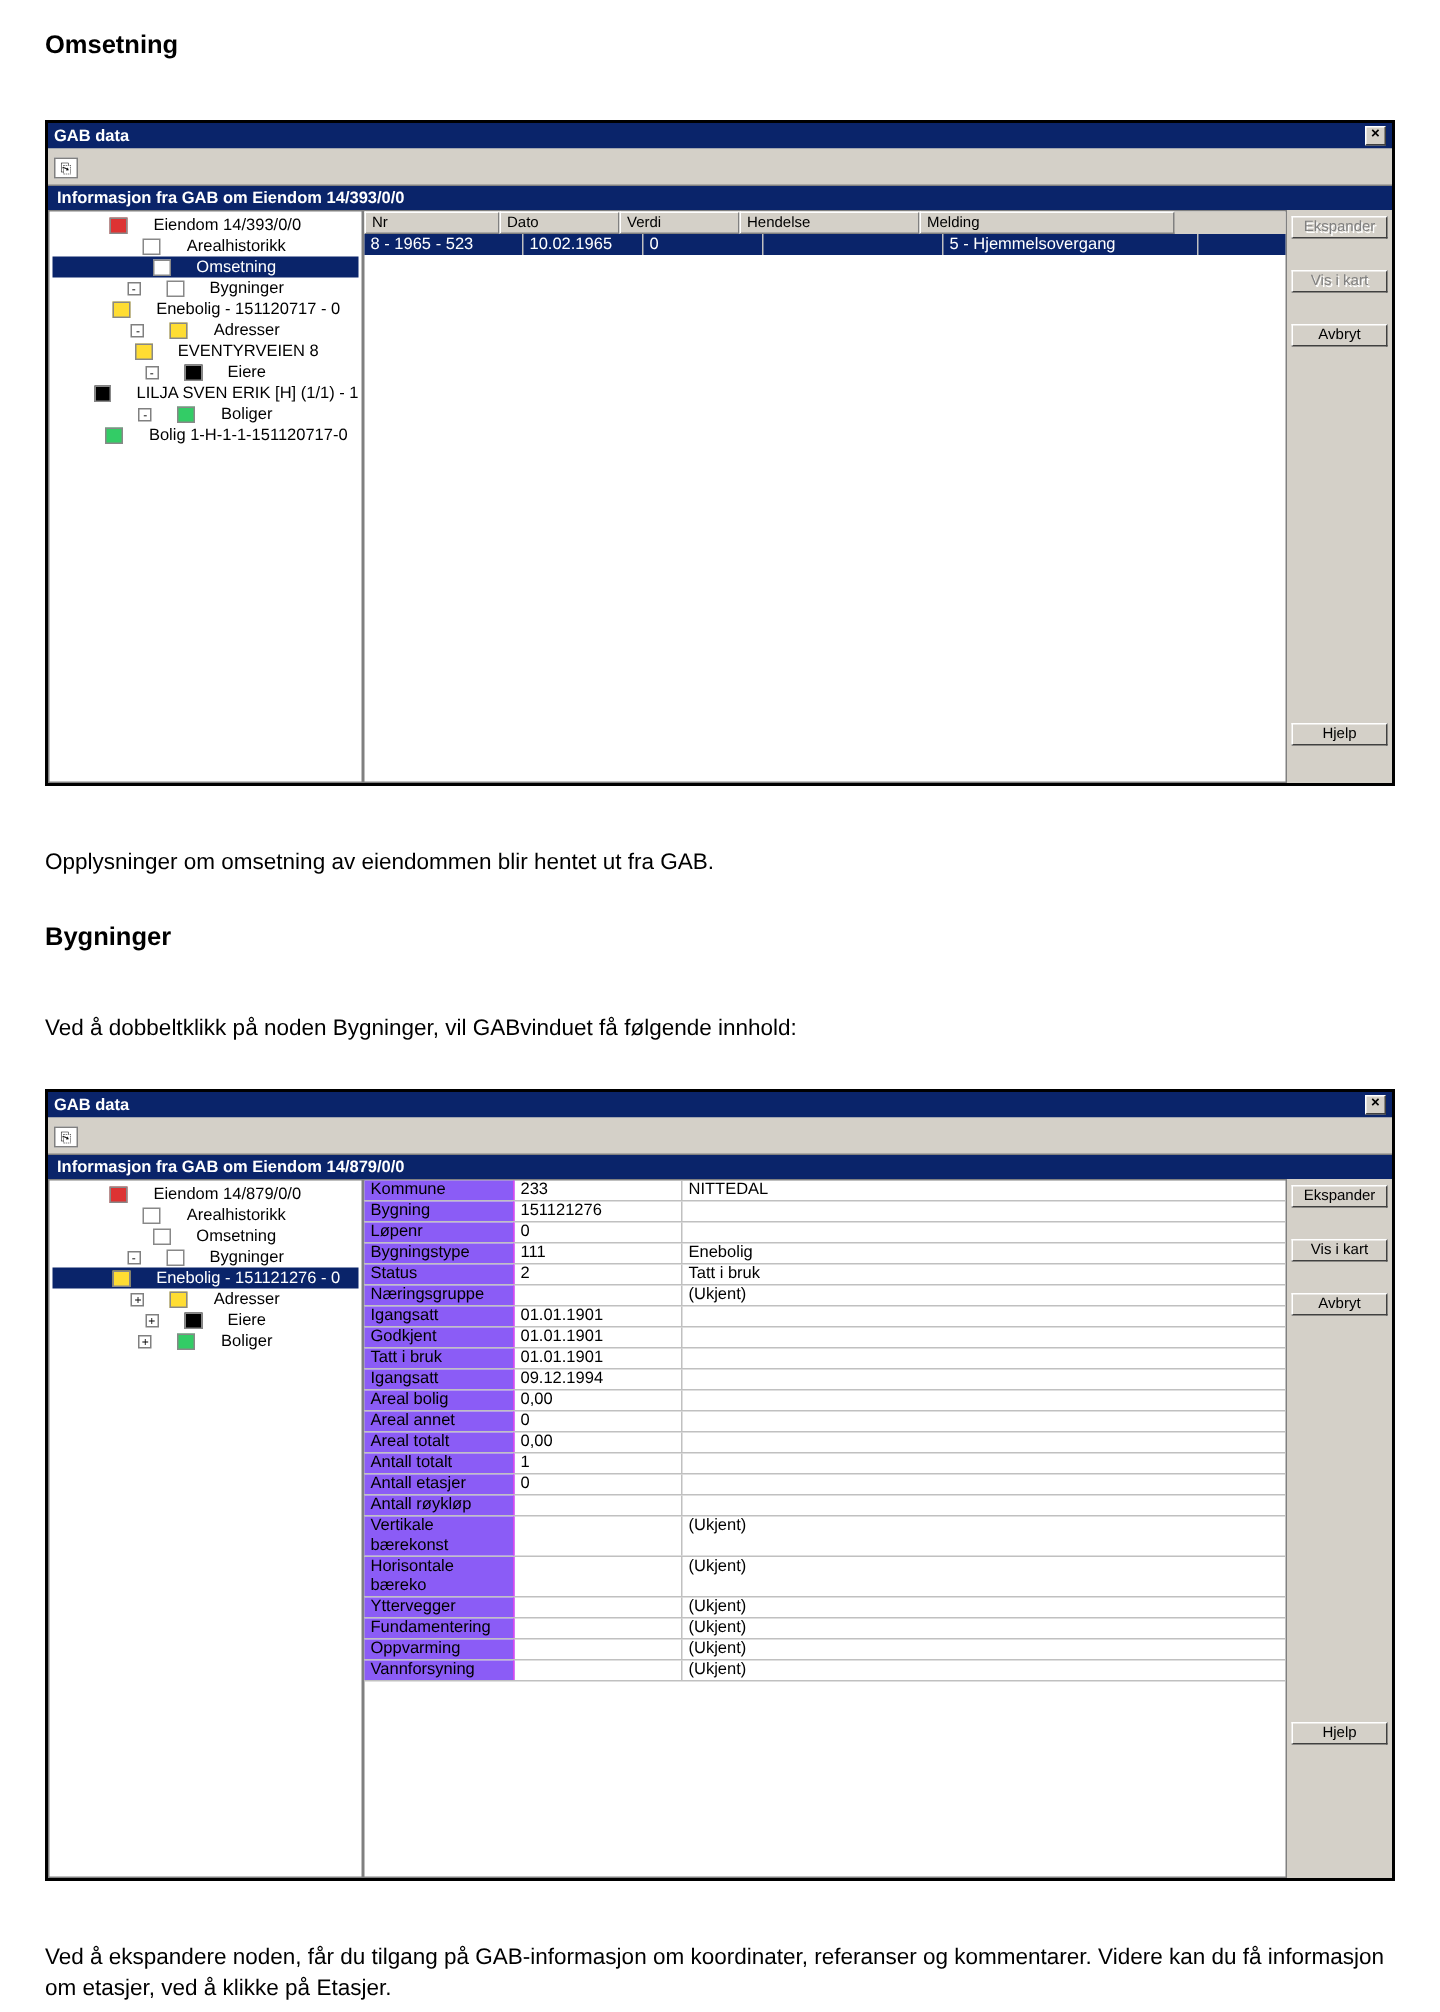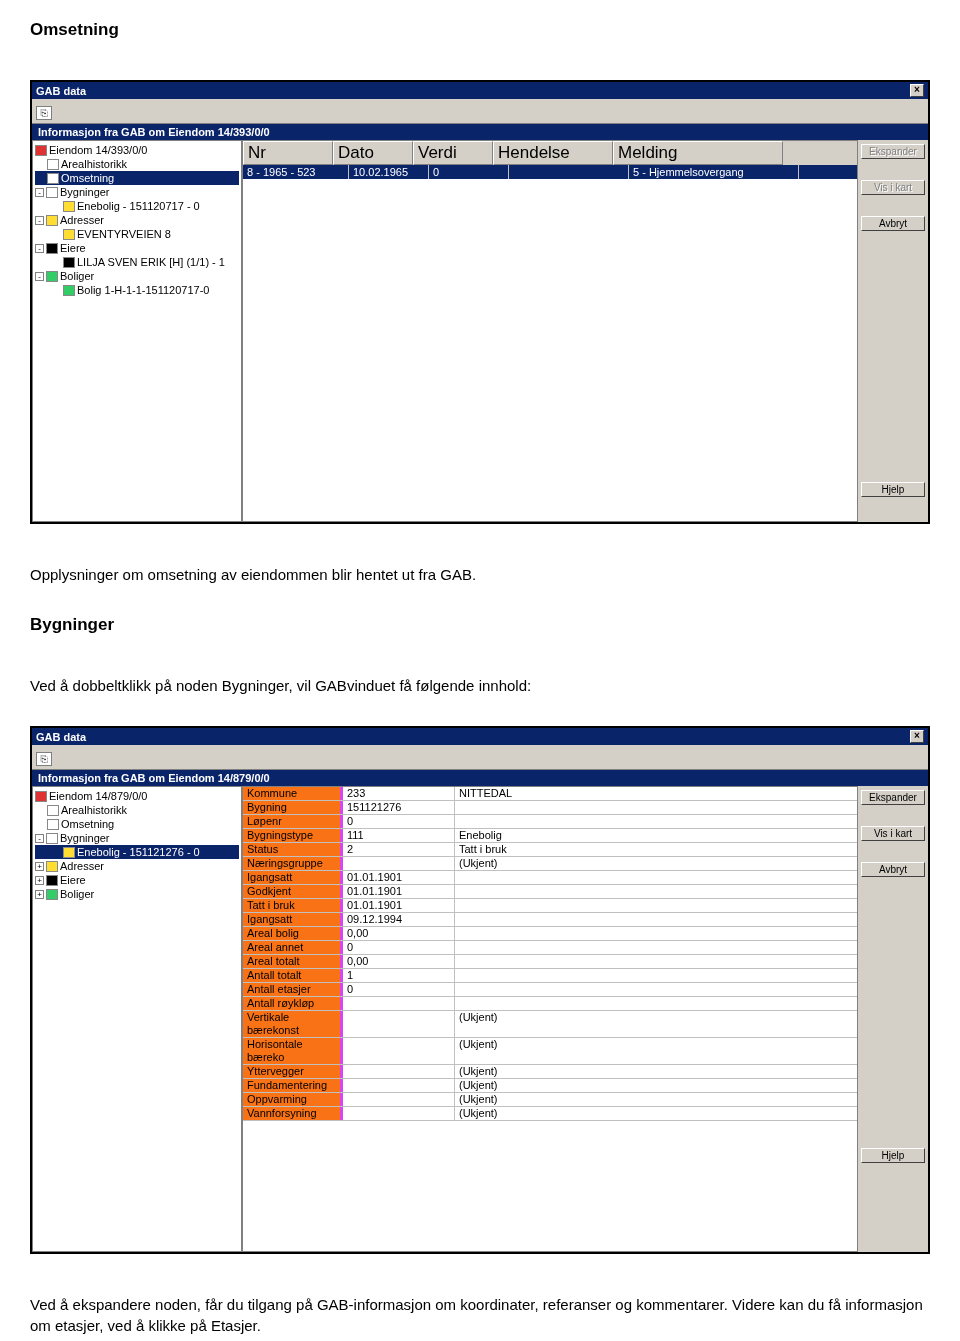--- a/index.html
+++ b/index.html
@@ -8,35 +8,35 @@
   h2 { font-size: 17px; font-weight: bold; margin-bottom: 40px; }
   .window { border: 2px solid #000; background: #d4d0c8; margin-bottom: 40px; }
   .titlebar { background: #0a246a; color: #fff; display: flex; align-items: center; padding: 2px 4px; font-size: 11px; font-weight: bold; }
   .titlebar .title { flex: 1; }
   .titlebar .close { width: 14px; height: 13px; background: #d4d0c8; border: 1px solid #fff; border-right-color:#404040;border-bottom-color:#404040; color:#000; font-size:10px; line-height:10px; text-align:center; }
   .toolbar { background:#d4d0c8; padding:3px 4px; border-bottom:1px solid #808080;}
   .toolbar .icon { display:inline-block; width:16px; height:14px; border:1px solid #808080; background:#fff; font-size:9px; line-height:12px; text-align:center; }
   .subtitle { background:#0a246a; color:#fff; font-size:11px; font-weight:bold; padding:2px 6px; }
   .body { display:flex; background:#d4d0c8; }
   .treepane { width:210px; background:#fff; border:1px solid #808080; margin:0; font-size:11px; padding:2px; color:#000; }
-  .treepane .row { white-space: nowrap; padding:0 0 0 0; line-height:14px; display:flex; align-items:center; gap:2px;}
+  .treepane .row { white-space: nowrap; padding:0 0 0 0; line-height:14px; display:flex; align-items:center; gap:17px;justify-content:center;}
   .treepane .ind1{padding-left:12px;} .treepane .ind2{padding-left:28px;}
   .ico { width:12px; height:11px; display:inline-block; border:1px solid #888; font-size:8px; line-height:9px; text-align:center; background:#fff;}
   .ico.red{background:#d33;} .ico.yel{background:#fd3;} .ico.blk{background:#000;} .ico.grn{background:#3c6;}
   .exp { width:9px; height:9px; border:1px solid #808080; font-size:8px; line-height:7px; text-align:center; display:inline-block; background:#fff;}
   .selrow { background:#0a246a; color:#fff; }
   .gridpane { flex:1; background:#fff; border:1px solid #808080; font-size:11px; }
   .gridheader { display:flex; background:#d4d0c8; }
-  .gridheader .col { border:1px solid #fff; border-right-color:#808080; border-bottom-color:#808080; padding:1px 4px; font-size:17px; }
+  .gridheader .col { border:1px solid #fff; border-right-color:#808080; border-bottom-color:#808080; padding:1px 4px; font-size:10px; }
   .gridbody .grow { display:flex; }
   .gridbody .grow.sel { background:#0a246a; color:#fff;}
   .gridbody .cell { padding:0 4px; border-right:1px solid #c0c0c0; font-size:11px; line-height:14px;}
   .detailpane { flex:1; background:#fff; border:1px solid #808080; font-size:11px; }
   .detailrow { display:flex; border-bottom:1px solid #c0c0c0; line-height:13px;}
-  .detailrow .lbl{ width:100px; padding:0 4px; background:#f97316; border-right:3px solid #d946ef;}
+  .detailrow .lbl{ width:100px; padding:0 4px; background:#8b5cf6; border-right:1px solid #d946ef;}
   .detailrow .v1{ width:112px; padding:0 4px; border-right:1px solid #c0c0c0;}
   .detailrow .v2{ flex:1; padding:0 4px;}
   .btnpane { width:70px; padding:4px 3px; background:#d4d0c8; }
   .btn { display:block; width:100%; margin-bottom:21px; font-size:10px; padding:1px 2px; background:#d4d0c8; border:1px solid #fff; border-right-color:#404040;border-bottom-color:#404040; text-align:center;}
   .btn.disabled{ color:#808080; text-shadow:1px 1px #fff;}
   .spacer{height:230px;}
   .spacer2{height:130px;}
   .para { font-size:15px; margin:20px 0 30px; line-height:1.4;}
 </style>
 </head>

